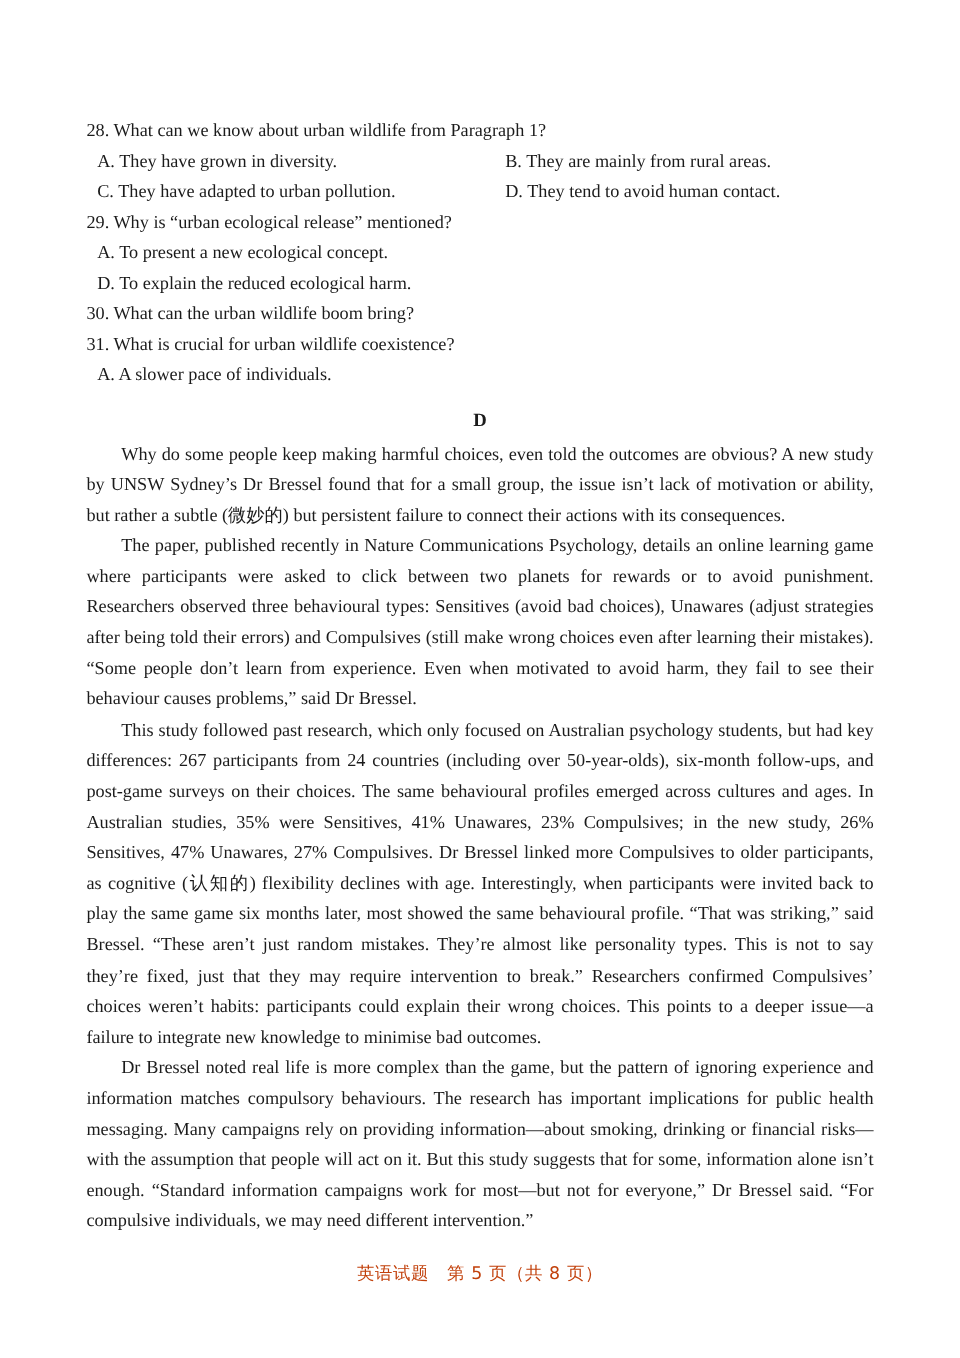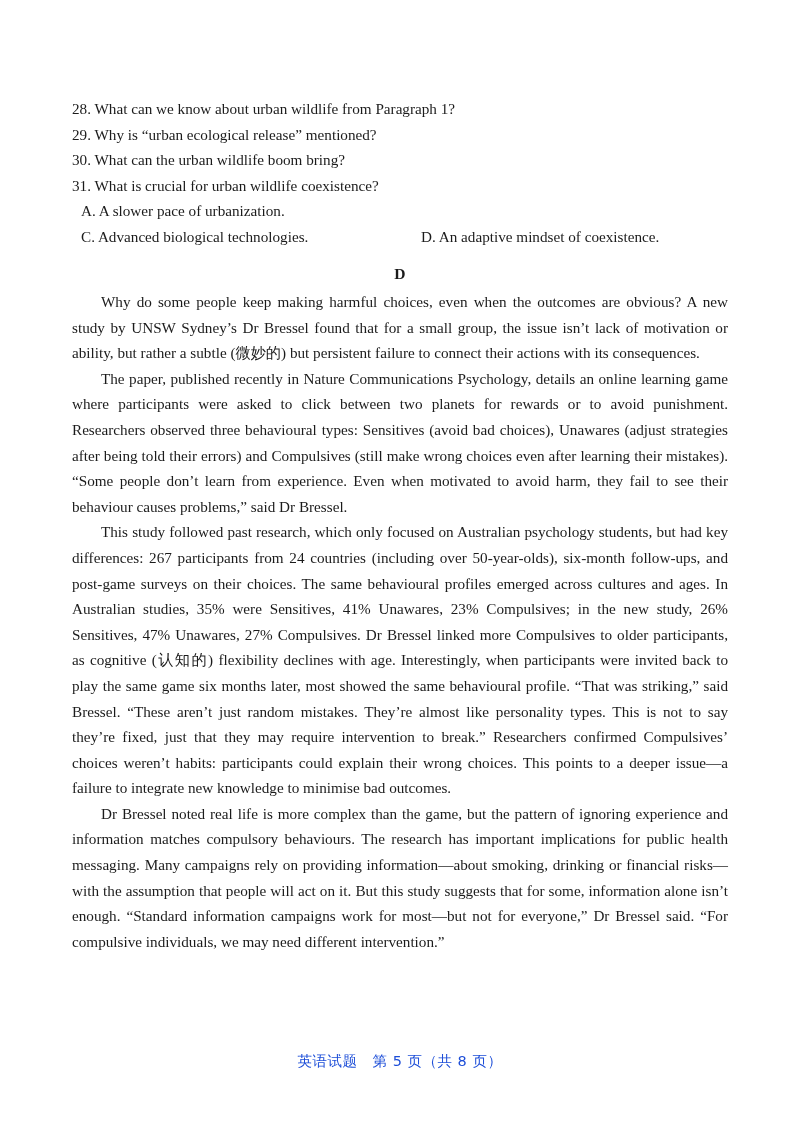--- a/index.html
+++ b/index.html
@@ -75,59 +75,65 @@
   
   .footer {
     position: absolute;
     left: 0;
     top: 1052px;
     width: 800px;
     text-align: center;
     font-family: "DejaVu Sans", sans-serif;
     font-size: 14.5px;
     letter-spacing: 0.5px;
-    color: #1d4ed8;
+    color: #c2410c;
   }
 </style>
 </head>
 <body>
 
 <div class="page">
   <div class="content">
 
     <div class="q-block">
       <p class="q-stem">28. What can we know about urban wildlife from Paragraph 1?</p>
+      <div class="opt-row">
+        <span class="opt opt-col-a">A. They have grown in diversity.</span>
+        <span class="opt opt-col-b">B. They are mainly from rural areas.</span>
+      </div>
+      <div class="opt-row">
+        <span class="opt opt-col-a">C. They have adapted to urban pollution.</span>
+        <span class="opt opt-col-b">D. They tend to avoid human contact.</span>
+      </div>
     </div>
 
     <div class="q-block">
       <p class="q-stem">29. Why is “urban ecological release” mentioned?</p>
       <div class="opt-row">
+        <span class="opt opt-col-a">A. To present a new ecological concept.</span>
       </div>
       <div class="opt-row">
+        <span class="opt opt-col-b">D. To explain the reduced ecological harm.</span>
       </div>
     </div>
 
     <div class="q-block">
       <p class="q-stem">30. What can the urban wildlife boom bring?</p>
     </div>
 
     <div class="q-block">
       <p class="q-stem">31. What is crucial for urban wildlife coexistence?</p>
       <div class="opt-row">
-        <span class="opt opt-col-a">A. A slower pace of urbanization.</span>
-      </div>
-      <div class="opt-row">
-        <span class="opt opt-col-a">C. Advanced biological technologies.</span>
-        <span class="opt opt-col-b">D. An adaptive mindset of coexistence.</span>
+        <span class="opt opt-col-a">A. A slower pace of individuals.</span>
       </div>
     </div>
 
     <div class="passage-label">D</div>
 
-    <p class="para">Why do some people keep making harmful choices, even when the outcomes are obvious? A new study by UNSW Sydney’s Dr Bressel found that for a small group, the issue isn’t lack of motivation or ability, but rather a subtle (微妙的) but persistent failure to connect their actions with its consequences.</p>
+    <p class="para">Why do some people keep making harmful choices, even told the outcomes are obvious? A new study by UNSW Sydney’s Dr Bressel found that for a small group, the issue isn’t lack of motivation or ability, but rather a subtle (微妙的) but persistent failure to connect their actions with its consequences.</p>
     <p class="para">The paper, published recently in Nature Communications Psychology, details an online learning game where participants were asked to click between two planets for rewards or to avoid punishment. Researchers observed three behavioural types: Sensitives (avoid bad choices), Unawares (adjust strategies after being told their errors) and Compulsives (still make wrong choices even after learning their mistakes). “Some people don’t learn from experience. Even when motivated to avoid harm, they fail to see their behaviour causes problems,” said Dr Bressel.</p>
     <p class="para">This study followed past research, which only focused on Australian psychology students, but had key differences: 267 participants from 24 countries (including over 50-year-olds), six-month follow-ups, and post-game surveys on their choices. The same behavioural profiles emerged across cultures and ages. In Australian studies, 35% were Sensitives, 41% Unawares, 23% Compulsives; in the new study, 26% Sensitives, 47% Unawares, 27% Compulsives. Dr Bressel linked more Compulsives to older participants, as cognitive (认知的) flexibility declines with age. Interestingly, when participants were invited back to play the same game six months later, most showed the same behavioural profile. “That was striking,” said Bressel. “These aren’t just random mistakes. They’re almost like personality types. This is not to say they’re fixed, just that they may require intervention to break.” Researchers confirmed Compulsives’ choices weren’t habits: participants could explain their wrong choices. This points to a deeper issue—a failure to integrate new knowledge to minimise bad outcomes.</p>
     <p class="para">Dr Bressel noted real life is more complex than the game, but the pattern of ignoring experience and information matches compulsory behaviours. The research has important implications for public health messaging. Many campaigns rely on providing information—about smoking, drinking or financial risks—with the assumption that people will act on it. But this study suggests that for some, information alone isn’t enough. “Standard information campaigns work for most—but not for everyone,” Dr Bressel said. “For compulsive individuals, we may need different intervention.”</p>
 
     <div class="gap-lg"></div>
 
   </div>
 
   <div class="footer">英语试题　第 5 页（共 8 页）</div>
 </div>

